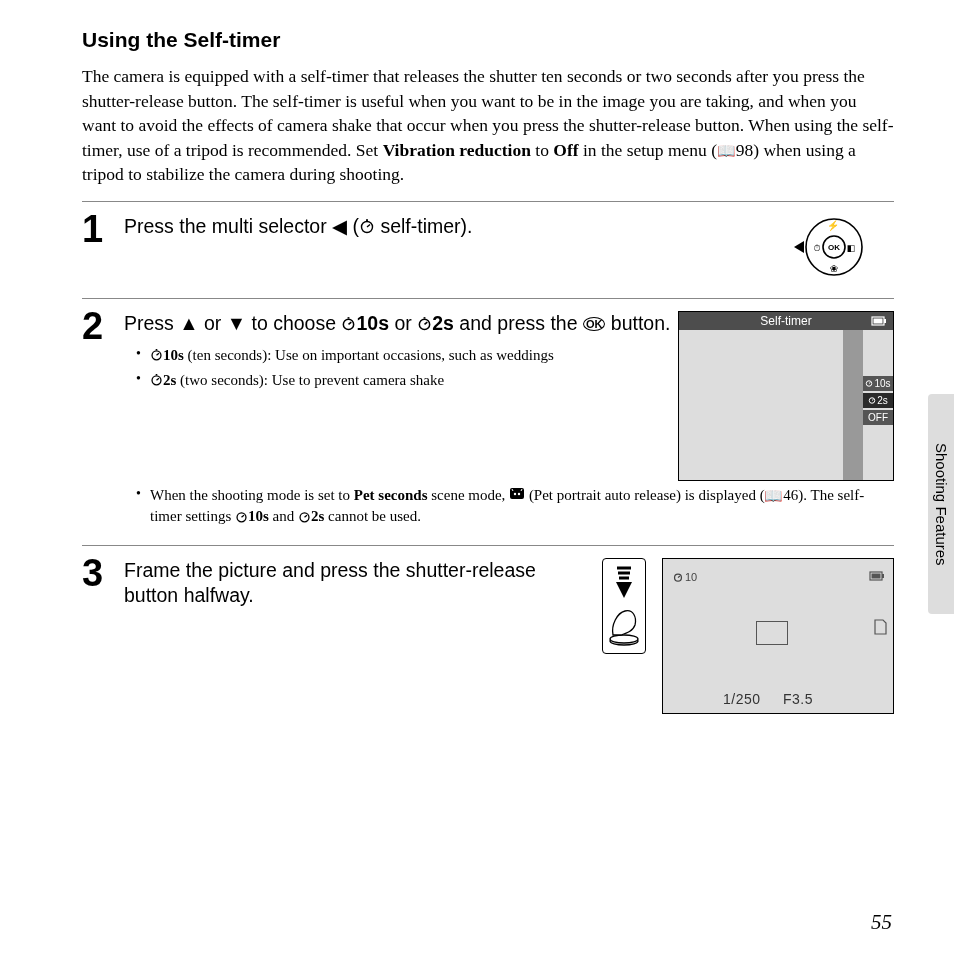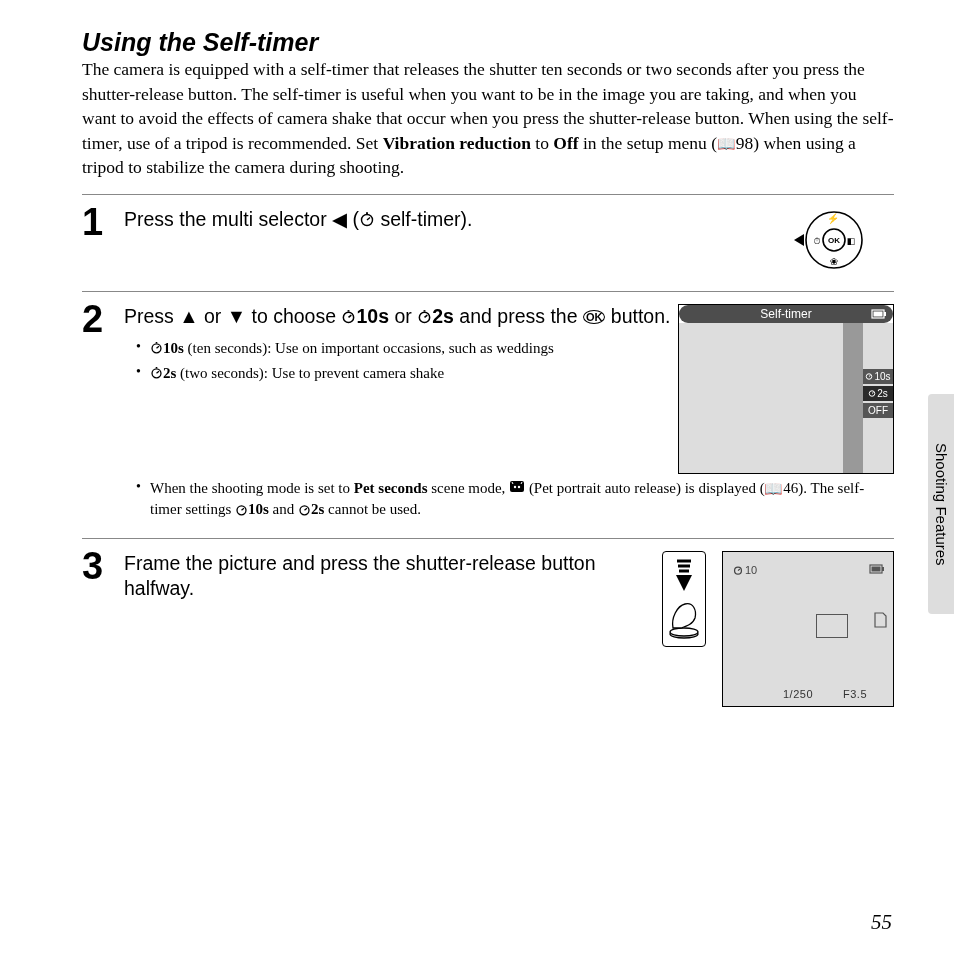--- a/index.html
+++ b/index.html
@@ -6,25 +6,24 @@
   body {
     font-family: Georgia, 'Times New Roman', serif;
     color: #000;
     background: #fff;
     width: 954px;
     height: 954px;
     position: relative;
     padding: 28px 60px 28px 82px;
   }
   h1 {
-    font-size: 25px;
+    font-size: 21px;
     font-weight: bold;
-    margin-bottom: 0;
-    font-family: Arial, Helvetica, sans-serif;
-    font-style: italic;
+    margin-bottom: 12px;
+    font-family: Arial, Helvetica, sans-serif;
   }
   .intro {
     font-size: 17.5px;
     line-height: 1.4;
     margin-bottom: 14px;
   }
   .steps {
     border-top: 1px solid #888;
   }
   .step {
@@ -123,21 +122,20 @@
     border: 1px solid #000;
   }
   .screen2-head {
     background:#4d4d4d;
     color:#fff;
     text-align:center;
     font-size:12px;
     font-family: Arial, sans-serif;
     padding: 2px 0;
     position: relative;
-    border-radius: 9px;
   }
   .screen2-head .bat {
     position:absolute; right:6px; top:3px;
   }
   .screen2-body {
     height:150px;
     background:#ddd;
     position: relative;
   }
   .pill-col {
@@ -161,37 +159,37 @@
   .pill.sel { background:#2a2a2a; }
   .screen2-body .big-gray {
     position:absolute; right:30px; top:0; bottom:0; width:20px;
     background:#999;
   }
   .screen2-body .big-gray2 {
     position:absolute; right:50px; top:0; bottom:0; left:0;
     background:#ddd;
   }
   .screen3 {
-    width:172px;
+    width:232px;
     height:156px;
     border:1px solid #000;
     background:#ddd;
     position: relative;
     font-family: Arial, sans-serif;
   }
   .screen3 .focus-box {
     position:absolute;
     left:93px; top:62px;
     width:32px; height:24px;
     border:1.5px solid #555;
   }
   .screen3 .stat {
     position:absolute;
     bottom:6px;
-    font-size:11px;
+    font-size:14px;
     color:#333;
     letter-spacing:0.5px;
     text-align:center;
   }
   .press-half {
     width:44px;
     height:96px;
     border:1px solid #000;
     border-radius:4px;
     background:#fff;

